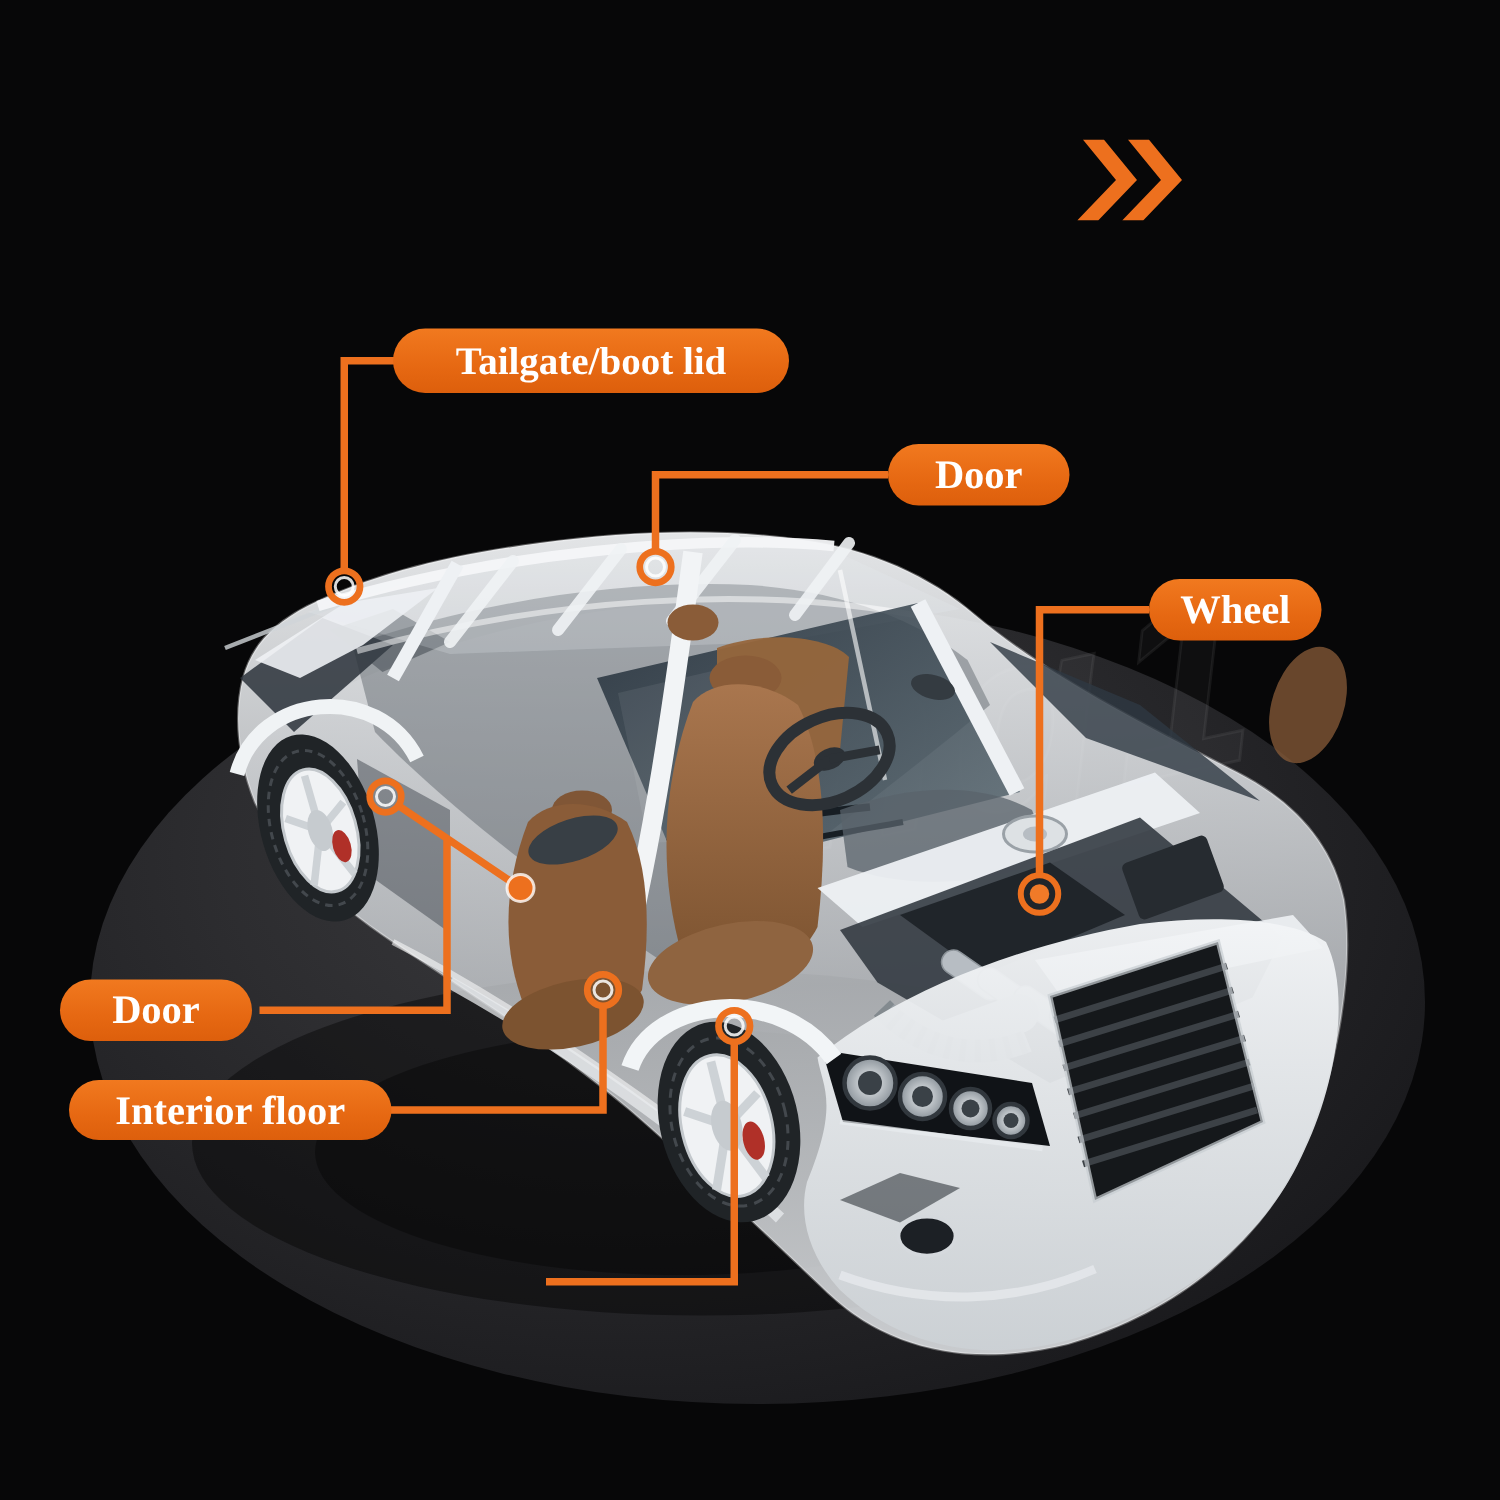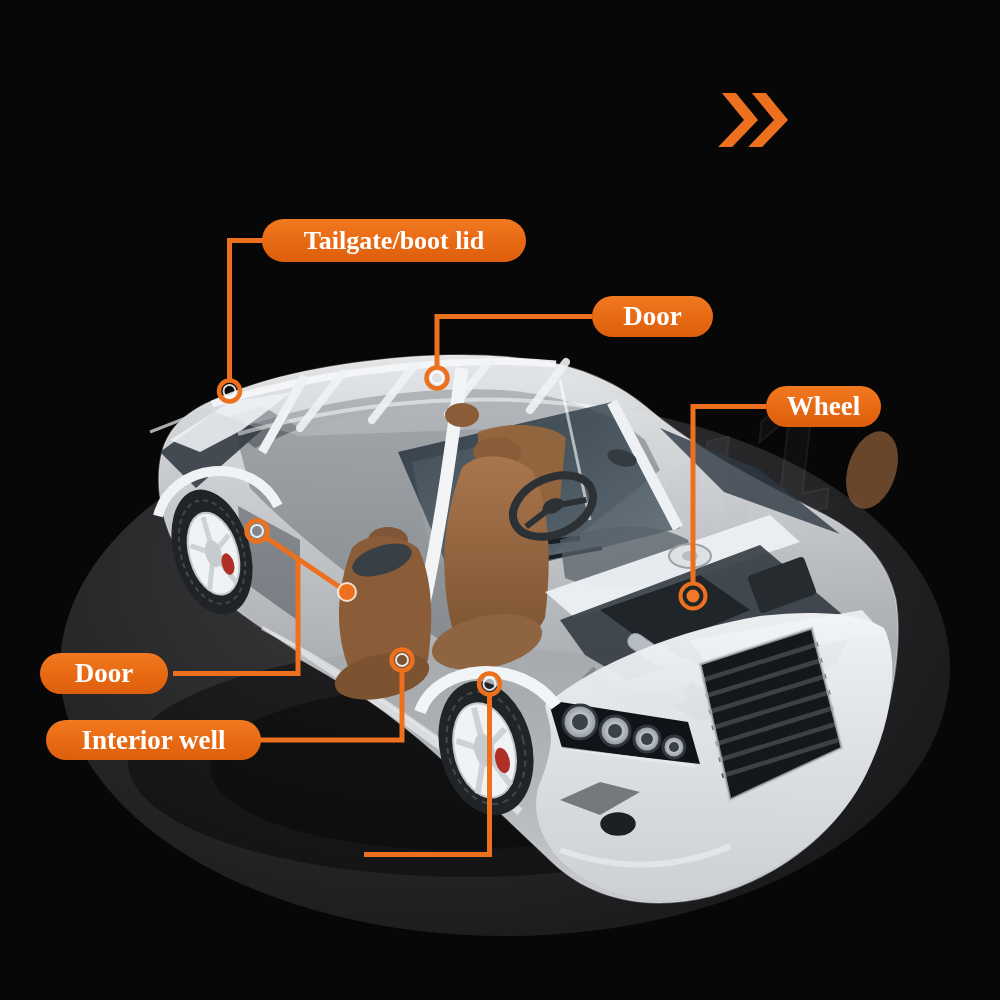--- a/index.html
+++ b/index.html
@@ -285,15 +285,15 @@
 
   <svg class="title-chevrons" width="70" height="54" viewBox="0 0 70 54">
     <polygon points="0,0 14,0 38,27 14,54 0,54 24,27" fill="#ed701e"></polygon>
     <polygon points="30,0 44,0 68,27 44,54 30,54 54,27" fill="#ed701e"></polygon>
   </svg>
 
   <div class="pill pill-tailgate">Tailgate/boot lid</div>
   <div class="pill pill-roof">Door</div>
   <div class="pill pill-hood">Wheel</div>
   <div class="pill pill-door">Door</div>
-  <div class="pill pill-interior">Interior well</div>
+  <div class="pill pill-interior">Interior floor</div>
 
 </div>
 
 </body></html>

